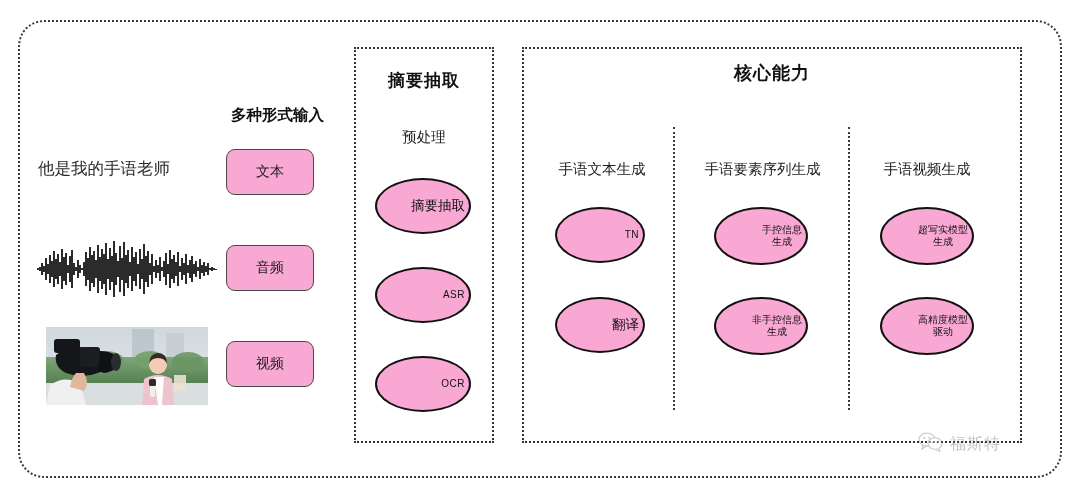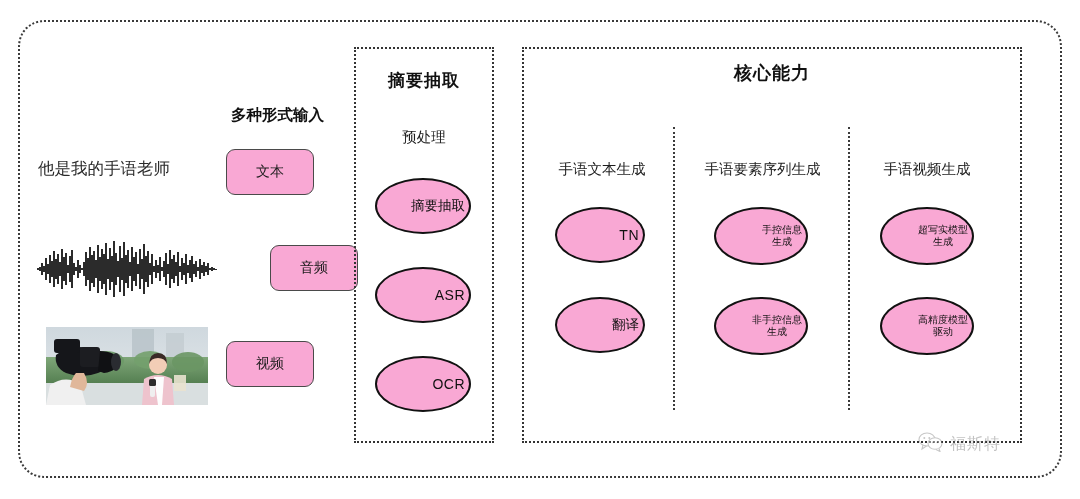--- a/index.html
+++ b/index.html
@@ -36,21 +36,21 @@
   #divider-1{left:673px;}
   #divider-2{left:848px;}
   
   .ellipse{
     position:absolute;border:2.4px solid #111;border-radius:50%;
     display:flex;align-items:center;justify-content:flex-end;text-align:center;
     font-size:13.5px;line-height:1.18;color:#111;box-sizing:border-box;background:#f9a8d4;
     padding:0 4px;
   }
   .ellipse.small-text{font-size:10px;}
-  .ellipse.latin{font-size:14px;letter-spacing:.5px;}
+  .ellipse.latin{font-size:10px;letter-spacing:.5px;}
   
   .modality-btn{
     position:absolute;width:88px;height:46px;border:1.6px solid #4a4a4a;border-radius:9px;
     display:flex;align-items:center;justify-content:center;font-size:14px;color:#1c1c1c;
     box-sizing:border-box;background:#f9a8d4;
   }
   
   #input-heading{
     position:absolute;left:196px;top:105px;width:128px;text-align:right;
     font-size:15.5px;font-weight:bold;color:#111;white-space:nowrap;
@@ -217,21 +217,21 @@
     <rect x="34" y="20" width="20" height="20" rx="3" fill="#1c1d21"></rect>
     <path d="M54 24 Q70 24 72 34 Q72 44 58 46 L52 44 Z" fill="#101114"></path>
     <ellipse cx="70" cy="35" rx="5" ry="9" fill="#2a2c31"></ellipse>
     <path d="M38 46 Q44 56 38 64 L24 60 Q26 50 30 46 Z" fill="#e0b79a"></path>
   </svg>
 </div>
 
 <div class="modality-btn" style="left:226px;top:149px;">
   <span>文本</span>
 </div>
-<div class="modality-btn" style="left:226px;top:245px;margin-left:44px;">
+<div class="modality-btn" style="left:226px;top:245px;">
   <span>音频</span>
 </div>
 <div class="modality-btn" style="left:226px;top:341px;">
   <span>视频</span>
 </div>
 
 <div class="panel" id="scene-panel">
   <div class="panel-title" id="scene-title">摘要抽取</div>
   <div class="sub-label" style="left:0;right:0;top:79px;">预处理</div>
 </div>

